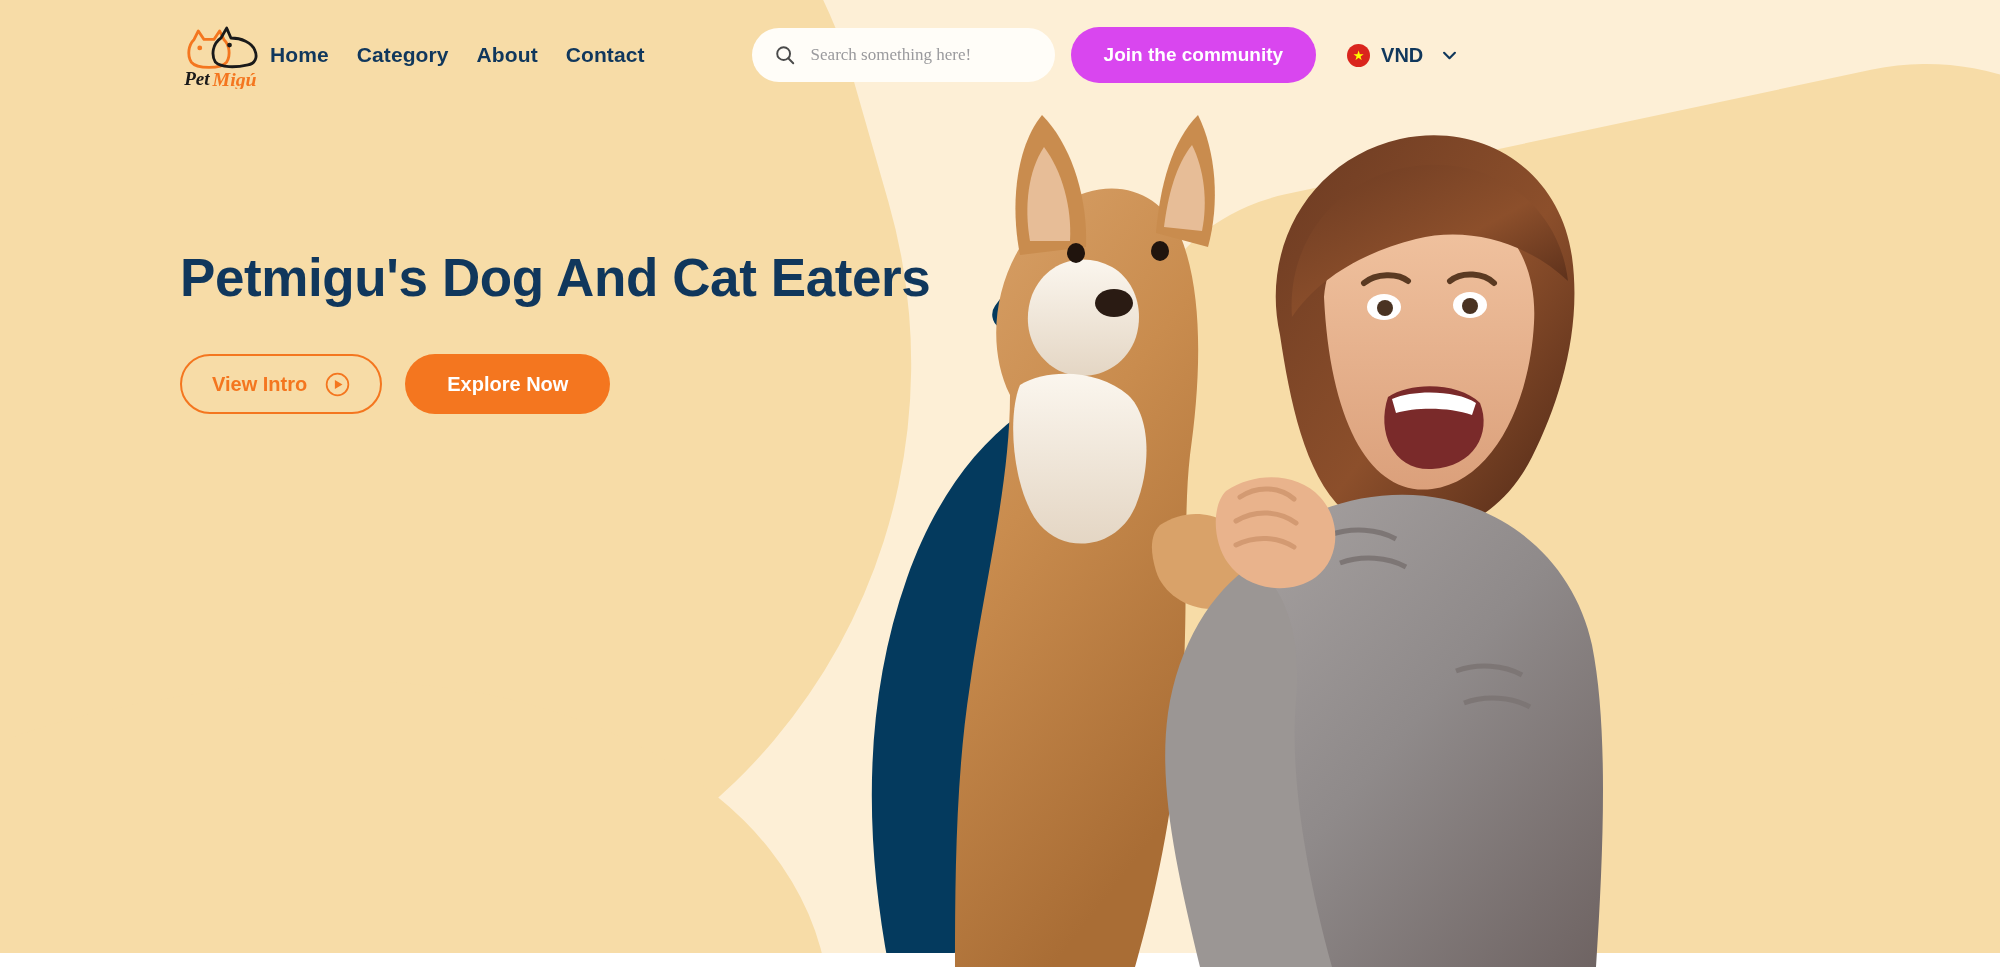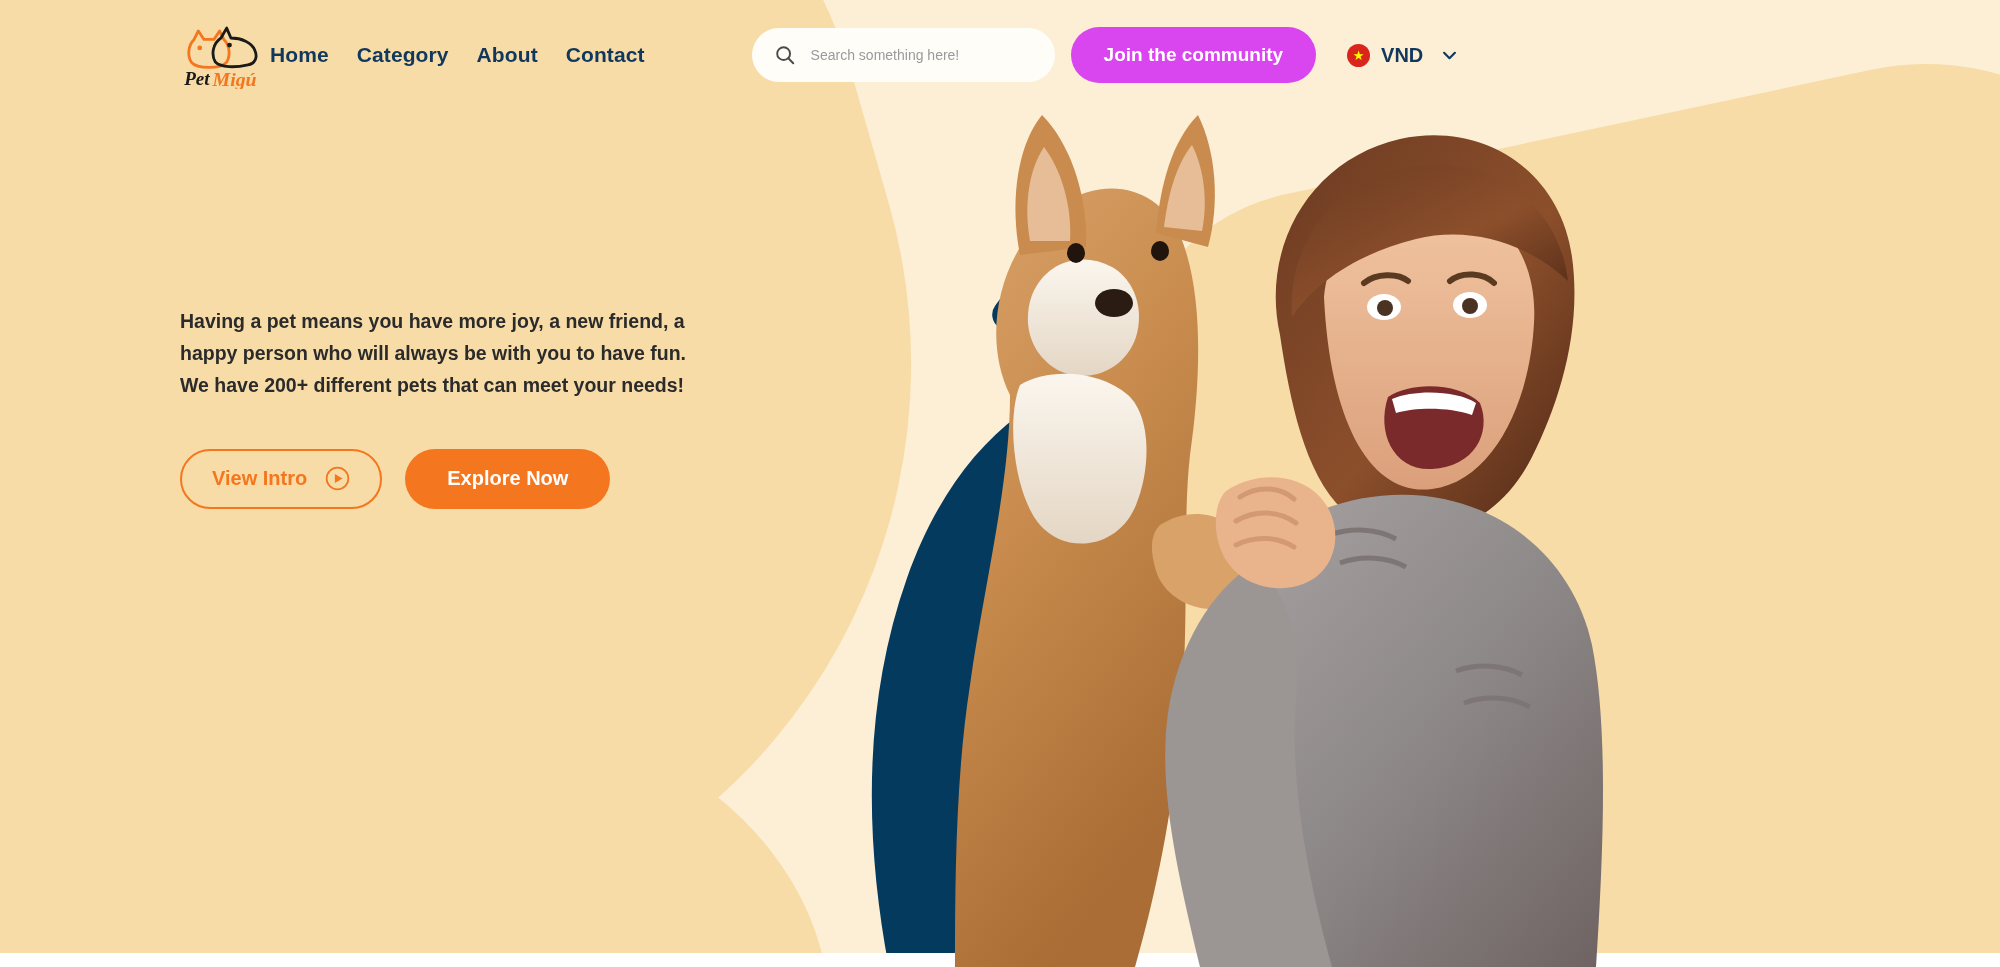--- a/index.html
+++ b/index.html
@@ -149,22 +149,22 @@
     padding: 0 18px 0 22px;
     gap: 15px;
     flex: 0 0 auto;
   }
   .search-icon { width: 22px; height: 22px; flex: 0 0 auto; }
   .search-icon svg { display: block; width: 100%; height: 100%; }
   .search-input {
     border: none;
     outline: none;
     background: transparent;
-    font-family: Liberation Sans, sans-serif;
-    font-size: 14px;
+    font-family: Liberation Serif, serif;
+    font-size: 17px;
     color: #3a3a3a;
     width: 100%;
   }
   .search-input::placeholder { color: #9A9A9D; }
 
   .join-btn {
     margin-left: 16px;
     height: 56px;
     padding: 0 33px;
     background: #d946ef;
@@ -440,21 +440,21 @@
       <span class="currency-label">VND</span>
       <span class="chevron">
         <svg viewBox="0 0 16 10" xmlns="http://www.w3.org/2000/svg">
           <polyline points="2,2 8,8 14,2" fill="none" stroke="#10375C" stroke-width="2.4" stroke-linecap="round" stroke-linejoin="round"></polyline>
         </svg>
       </span>
     </div>
   </header>
 
   <section class="hero">
-    <p class="hero-desc">Having a pet means you have more joy, a new friend, a happy person who will always be with you to have fun. We have 200+ different pets that can meet your needs!</p>
+    <h1 class="hero-title">Petmigu's Dog And Cat Eaters</h1>
 
     <div class="cta-row">
       <button class="btn-outline">
         <span>View Intro</span>
         <span class="play-icon">
           <svg viewBox="0 0 26 26" xmlns="http://www.w3.org/2000/svg">
             <circle cx="13" cy="13" r="11.3" fill="none" stroke="#F4761F" stroke-width="1.8"></circle>
             <polygon points="10.3,8.3 18.2,13 10.3,17.7" fill="#F4761F"></polygon>
           </svg>
         </span>

